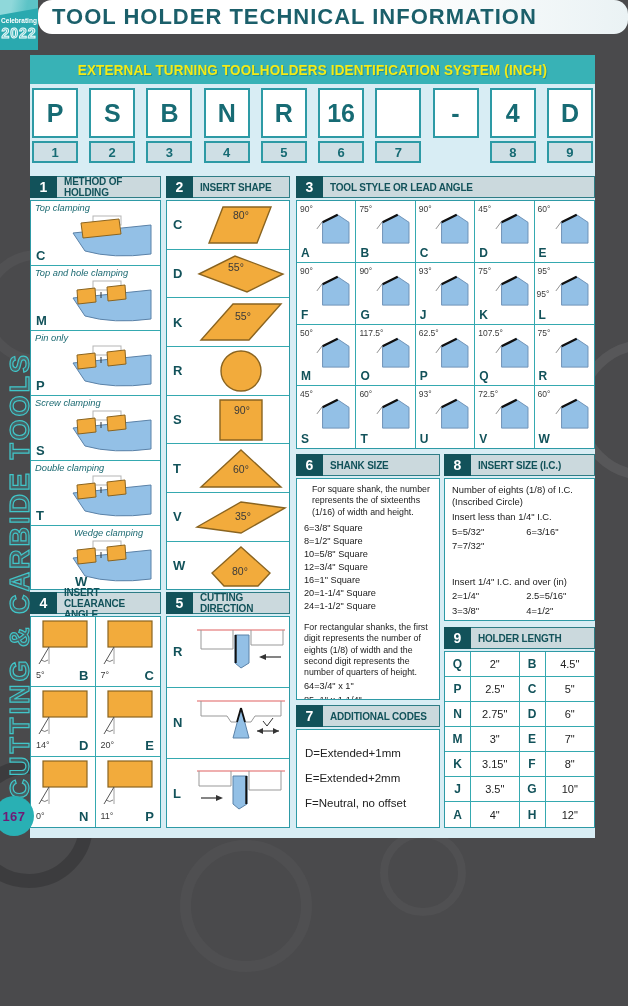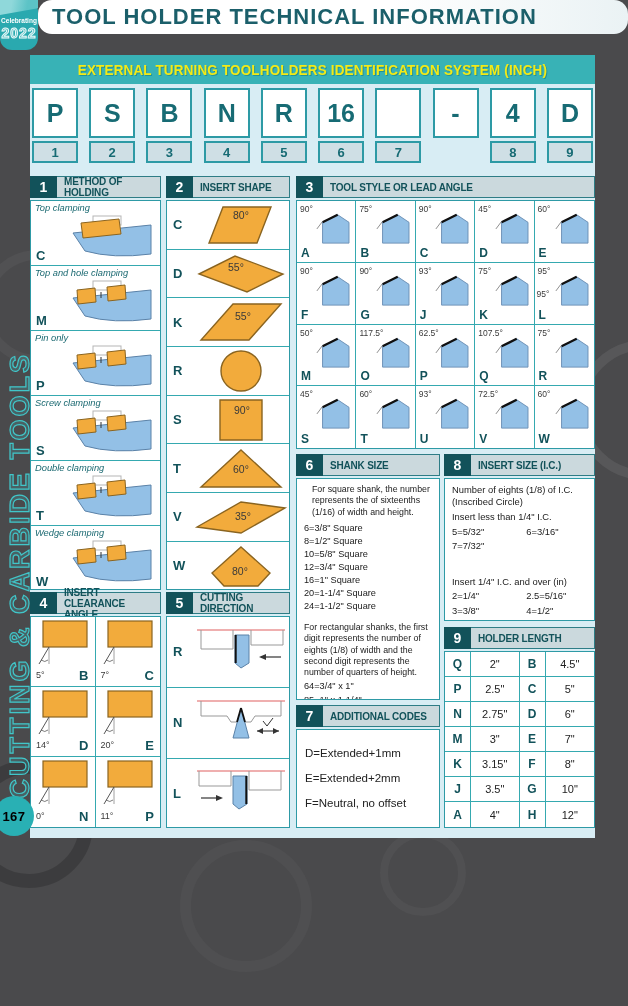--- a/index.html
+++ b/index.html
@@ -13,36 +13,36 @@
   .g4{left:180px;top:840px;width:110px;height:110px;border:11px solid rgba(255,255,255,0.030);}
   .g5{left:-35px;top:760px;width:100px;height:100px;border:14px solid rgba(0,0,0,0.18);}
   .g6{left:380px;top:830px;width:70px;height:70px;border:8px solid rgba(255,255,255,0.035);}
 
   
   .header{position:absolute;left:38px;top:0;width:590px;height:34px;
     background:linear-gradient(90deg,#ffffff 60%,#eaf2f4);display:flex;align-items:center;border-radius:14px;}
   .header span{padding-left:14px;font-size:22px;font-weight:800;letter-spacing:1px;color:#1b5f6a;}
 
   
-  .badge{position:absolute;left:0;top:0;width:38px;height:50px;background:#2aa9af;z-index:4;border-radius:12px;}
+  .badge{position:absolute;left:0;top:0;width:38px;height:50px;background:#2aa9af;z-index:4;}
   .badge-deco{position:absolute;left:0;top:0;width:38px;height:15px;
     background:linear-gradient(100deg,#8fd8da 30%,#5cc3c6 70%);clip-path:polygon(0 0,100% 0,100% 55%,0 100%);}
   .badge-top{position:absolute;left:0;top:17px;width:38px;text-align:center;font-size:6.5px;color:#ffffff;font-weight:700;}
   .badge-year{position:absolute;left:0;top:25px;width:38px;text-align:center;font-size:14px;font-weight:800;
     letter-spacing:1px;color:rgba(235,250,250,0.25);-webkit-text-stroke:1px #eafafa;}
 
   
   .sidebar-text{position:absolute;left:0;top:350px;width:40px;height:450px;display:flex;align-items:center;justify-content:center;}
   .sidebar-text span{writing-mode:vertical-rl;transform:rotate(180deg);font-size:27px;font-weight:700;
     letter-spacing:3px;color:rgba(70,205,208,0.18);-webkit-text-stroke:1.2px #41c6c9;white-space:nowrap;}
 
   
   .page-num{position:absolute;left:-6px;top:796px;width:40px;height:40px;border-radius:50%;background:#29b0b4;
     display:flex;align-items:center;justify-content:center;z-index:5;}
-  .page-num span{color:#000000;font-weight:800;font-size:13px;letter-spacing:0.5px;}
+  .page-num span{color:#701a75;font-weight:800;font-size:13px;letter-spacing:0.5px;}
 
   
   .panel{position:absolute;left:30px;top:55px;width:565px;height:783px;background:#d8edf4;}
   .panel-title{position:absolute;left:0;top:0;width:565px;height:29px;background:#38b2b6;
     display:flex;align-items:center;justify-content:center;}
   .panel-title span{font-size:14px;font-weight:800;letter-spacing:0.2px;color:#f3ea17;
     text-shadow:1px 1px 0 rgba(0,90,90,0.35);transform:scaleX(0.96);}
 
   
   .code-row{position:absolute;left:0;top:33px;width:561px;height:78px;padding:0 2px;
@@ -67,21 +67,21 @@
   #sec3{left:266px;top:121px;width:299px;height:273px;}
   #sec4{left:0;top:537px;width:131px;height:236px;}
   #sec5{left:136px;top:537px;width:124px;height:236px;}
   #sec6{left:266px;top:399px;width:144px;height:246px;}
   #sec7{left:266px;top:650px;width:144px;height:123px;}
   #sec8{left:414px;top:399px;width:151px;height:167px;}
   #sec9{left:414px;top:572px;width:151px;height:201px;}
 
   
   .s1-row{position:relative;height:64.1px;border-bottom:1px solid #35a9b0;}
-  .s1-row:last-child{border-bottom:none;}
+  .s1-row:last-child{border-bottom:none;margin-left:39px;}
   .s1-label{position:absolute;top:2px;left:4px;font-style:italic;font-size:9.3px;color:#1c6a72;}
   .s1-letter{position:absolute;bottom:2px;left:5px;font-size:13px;font-weight:800;color:#12525a;}
   .s1-svg{position:absolute;right:3px;top:14px;}
 
   
   .s2-row{position:relative;height:47.7px;border-bottom:1px solid #35a9b0;display:flex;align-items:center;}
   .s2-row:last-child{border-bottom:none;}
   .s2-letter{width:20px;padding-left:6px;font-size:13px;font-weight:800;color:#12525a;}
   .s2-svg{flex:1;display:flex;justify-content:center;}
 

